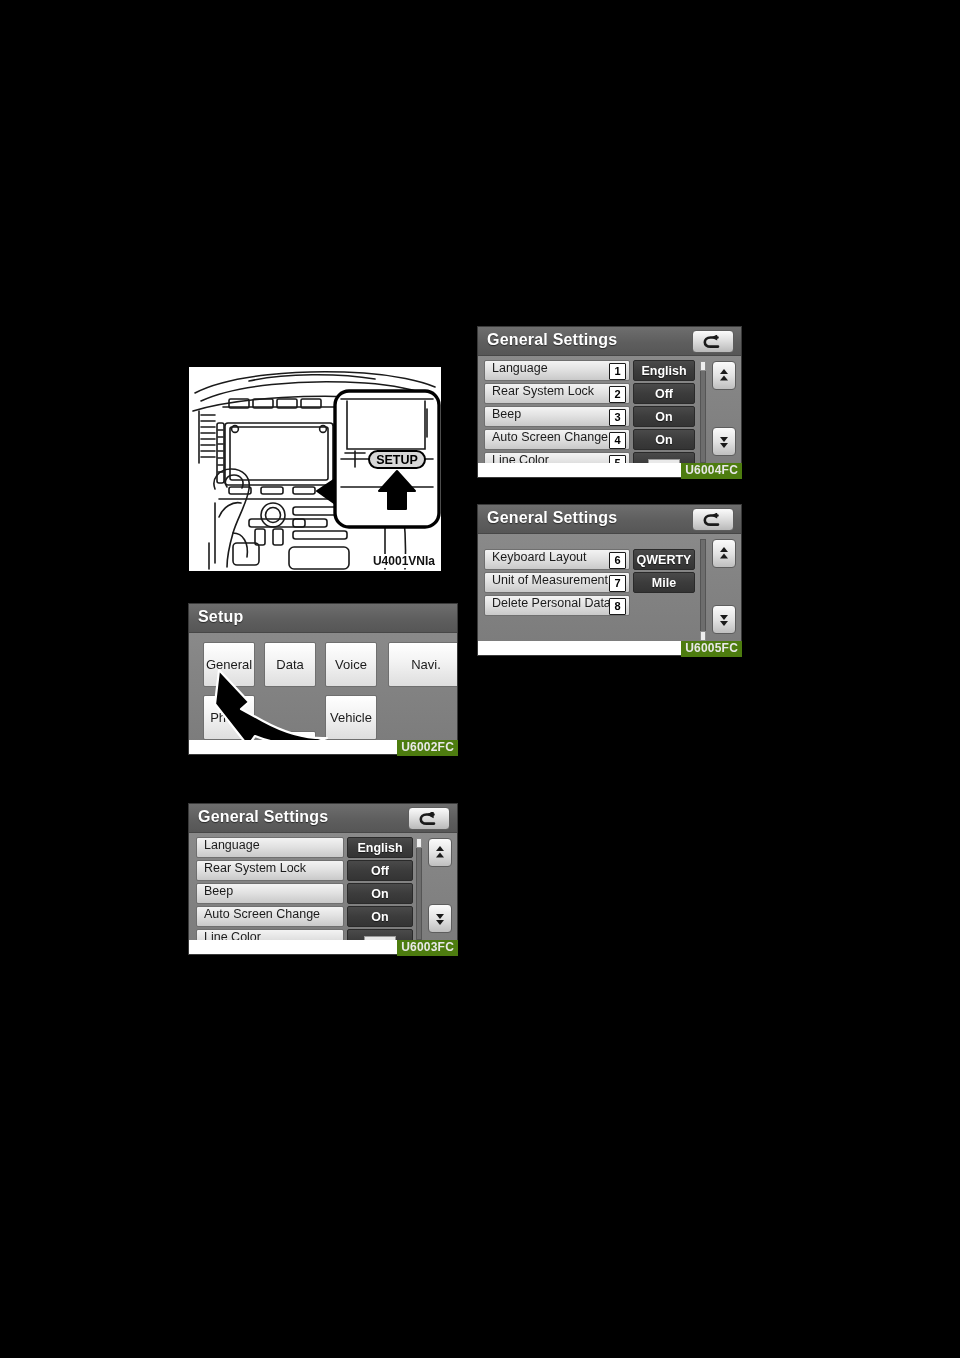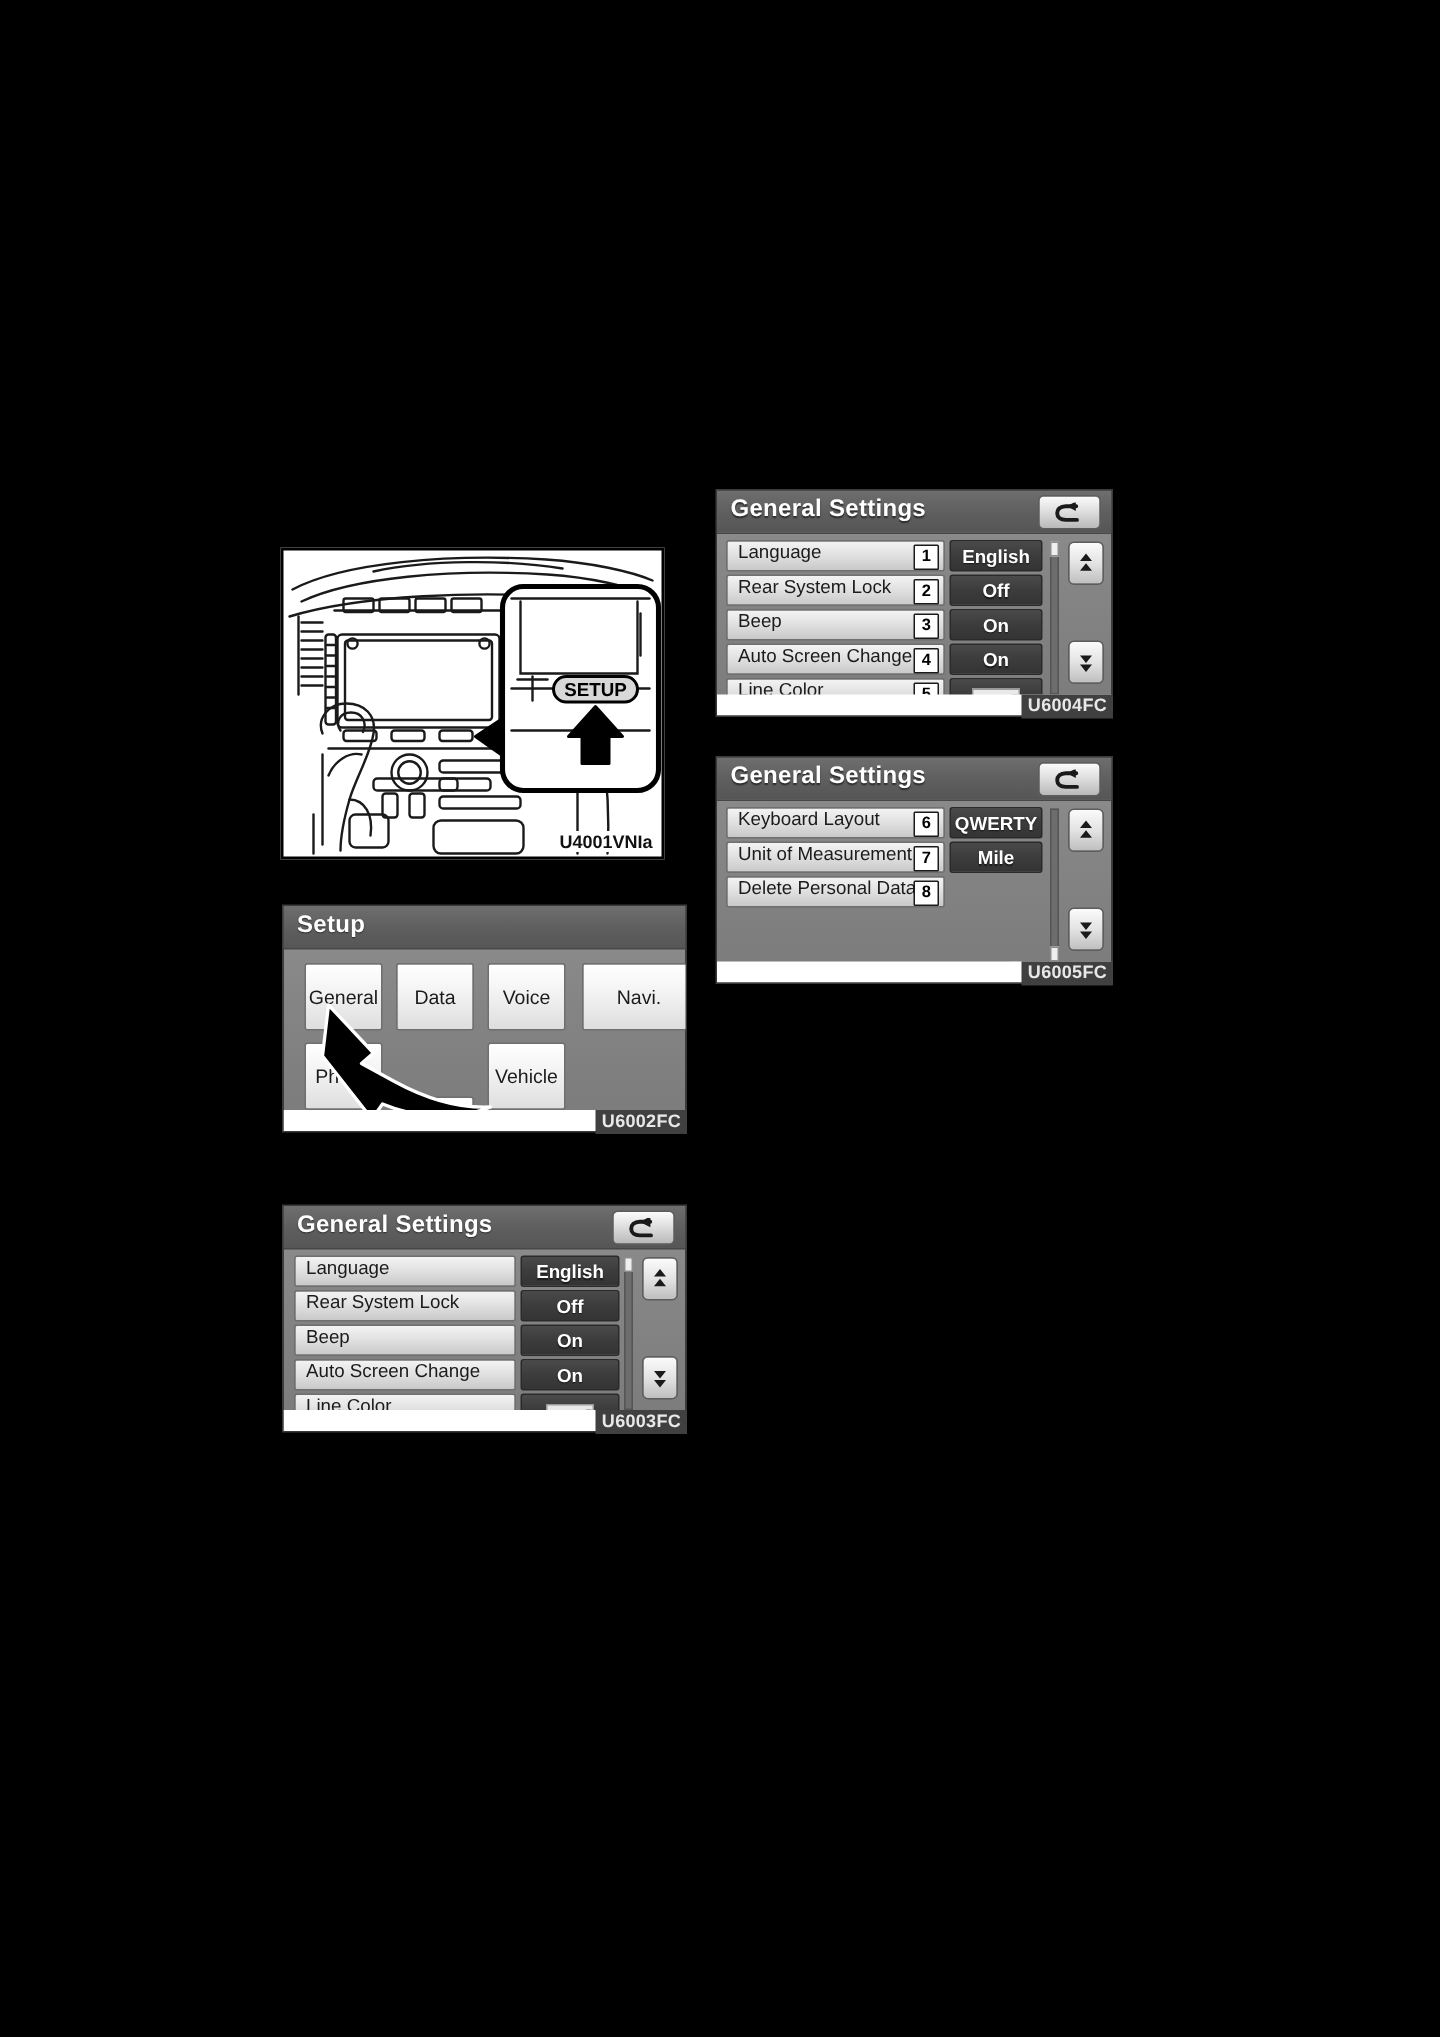--- a/index.html
+++ b/index.html
@@ -3,21 +3,21 @@
 <meta charset="utf-8">
 <style>
   html,body{margin:0;padding:0;background:#000;}
   body{width:960px;height:1358px;position:relative;overflow:hidden;
        font-family:"Liberation Sans","DejaVu Sans",sans-serif;}
 
   .page{position:absolute;left:0;top:0;width:960px;height:1358px;background:#000;}
 
   
   .fig{position:absolute;}
-  .fig-label{position:absolute;right:0;bottom:-1px;background:#404040;color:#e8e8e8;
+  .fig-label{position:absolute;right:0;bottom:-1px;background:#4d7c0f;color:#e8e8e8;
              font-size:12px;font-weight:bold;letter-spacing:.2px;padding:1px 4px 2px 4px;
              font-family:"Liberation Sans",sans-serif;line-height:13px;}
 
   
   #fig-dash{left:187px;top:365px;width:256px;height:208px;background:#fff;
             border:2px solid #000;box-sizing:border-box;}
   #fig-dash .lbl{position:absolute;right:4px;bottom:3px;color:#111;font-size:12px;
                  font-weight:bold;background:#fff;padding:0 2px;}
   #fig-dash svg{display:block;}
 
@@ -344,21 +344,21 @@
     <div class="screen" style="width:265px;height:152px;">
       <div class="hdr">
         <div class="hdr-title">General Settings</div>
         <div class="back-btn">
           <svg width="22" height="14" viewBox="0 0 22 14">
             <path d="M15.5 2.5 H8.5 C4.8 2.5 2.8 4.6 2.8 7.2 C2.8 9.8 4.8 11.6 8.5 11.6 H16" fill="none" stroke="#1a1a1a" stroke-width="2.6" stroke-linecap="round"></path>
             <path d="M9.2 2.5 L15.2 -0.6 L15.2 5.6 Z" fill="#1a1a1a"></path>
           </svg>
         </div>
       </div>
-      <div class="rows" style="left:6px;top:33px;right:40px;">
+      <div class="rows" style="left:6px;top:44px;right:40px;">
         <div class="row">
           <div class="row-name" style="width:146px;">
             <span>Keyboard Layout</span>
             <span class="callout">6</span>
           </div>
           <div class="row-val" style="width:62px;">QWERTY</div>
         </div>
         <div class="row">
           <div class="row-name" style="width:146px;">
             <span>Unit of Measurement</span>

